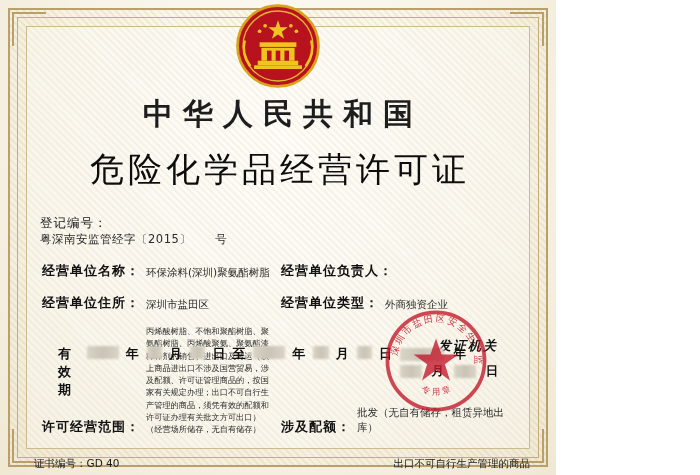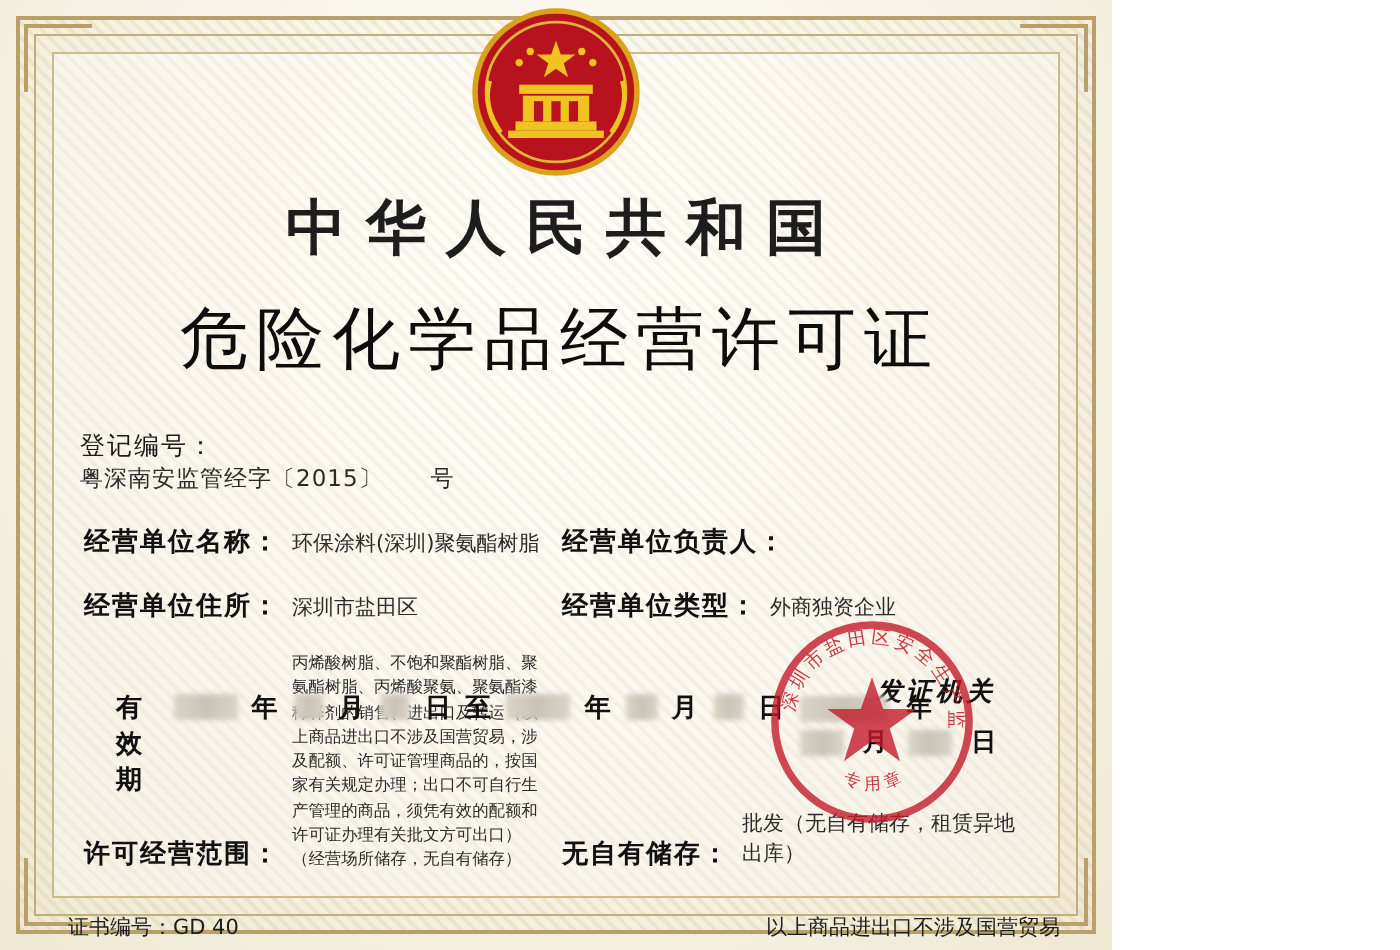--- a/index.html
+++ b/index.html
@@ -261,21 +261,21 @@
         <span class="f-label">经营单位类型：</span>
         <span class="f-value">外商独资企业</span>
       </div>
 
       <div class="field scope-wrap">
         <span class="f-label">许可经营范围：</span>
         <span class="f-value small">丙烯酸树脂、不饱和聚酯树脂、聚氨酯树脂、丙烯酸聚氨、聚氨酯漆稀释剂的销售、进出口及转运（以上商品进出口不涉及国营贸易，涉及配额、许可证管理商品的，按国家有关规定办理；出口不可自行生产管理的商品，须凭有效的配额和许可证办理有关批文方可出口）（经营场所储存，无自有储存）</span>
       </div>
 
       <div class="field right-stack">
-        <span class="f-label">无自有储存：</span>
+        <span class="f-label">涉及配额：</span>
         <span class="f-value">批发（无自有储存，租赁异地出库）</span>
       </div>
 
     </div>
 
     <div class="issuer-row">
       <span>发证机关</span>
       <span class="f-value" style="margin-left:10px;"></span>
     </div>
 
@@ -319,16 +319,16 @@
         <textPath href="#sealTop" startOffset="4%">深圳市盐田区安全生产监督管理局</textPath>
       </text>
       <text font-size="9" fill="#c2182a" font-family="'DejaVu Sans', sans-serif" letter-spacing="3">
         <textPath href="#sealBot" startOffset="28%">专用章</textPath>
       </text>
     </svg>
   </div>
 
   <div class="footer">
     <span>证书编号：GD 40</span>
-    <span>以上商品进出口不涉及国营贸易</span>
+    <span>出口不可自行生产管理的商品</span>
   </div>
 
 </div>
 
 </body></html>

